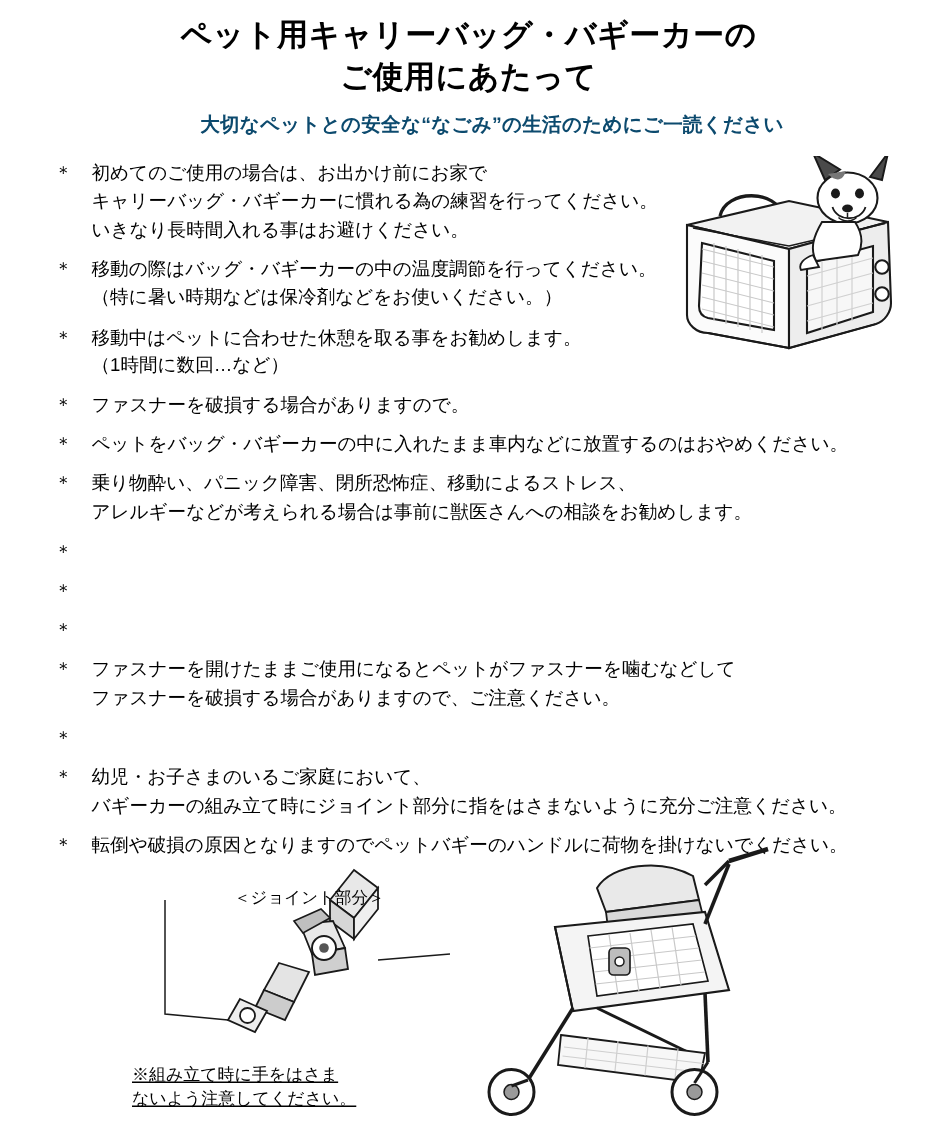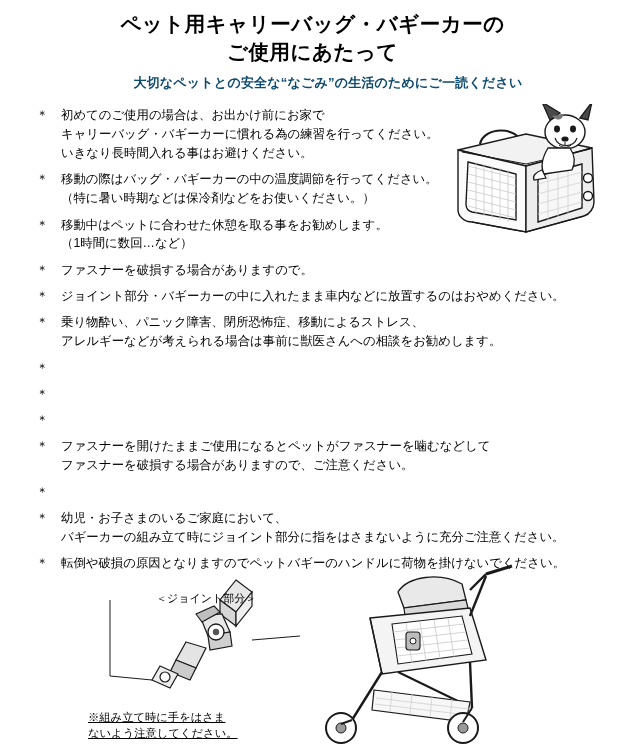--- a/index.html
+++ b/index.html
@@ -203,21 +203,21 @@
       <span class="bullet">＊</span>
       <span class="body">移動中はペットに合わせた休憩を取る事をお勧めします。
 （1時間に数回…など）</span>
     </div>
     <div class="note narrow">
       <span class="bullet">＊</span>
       <span class="body">ファスナーを破損する場合がありますので。</span>
     </div>
     <div class="note">
       <span class="bullet">＊</span>
-      <span class="body">ジョイント部分・バギーカーの中に入れたまま車内などに放置するのはおやめください。</span>
+      <span class="body">ペットをバッグ・バギーカーの中に入れたまま車内などに放置するのはおやめください。</span>
     </div>
     <div class="note">
       <span class="bullet">＊</span>
       <span class="body">乗り物酔い、パニック障害、閉所恐怖症、移動によるストレス、
 アレルギーなどが考えられる場合は事前に獣医さんへの相談をお勧めします。</span>
     </div>
     <div class="note">
       <span class="bullet">＊</span>
     </div>
     <div class="note">

